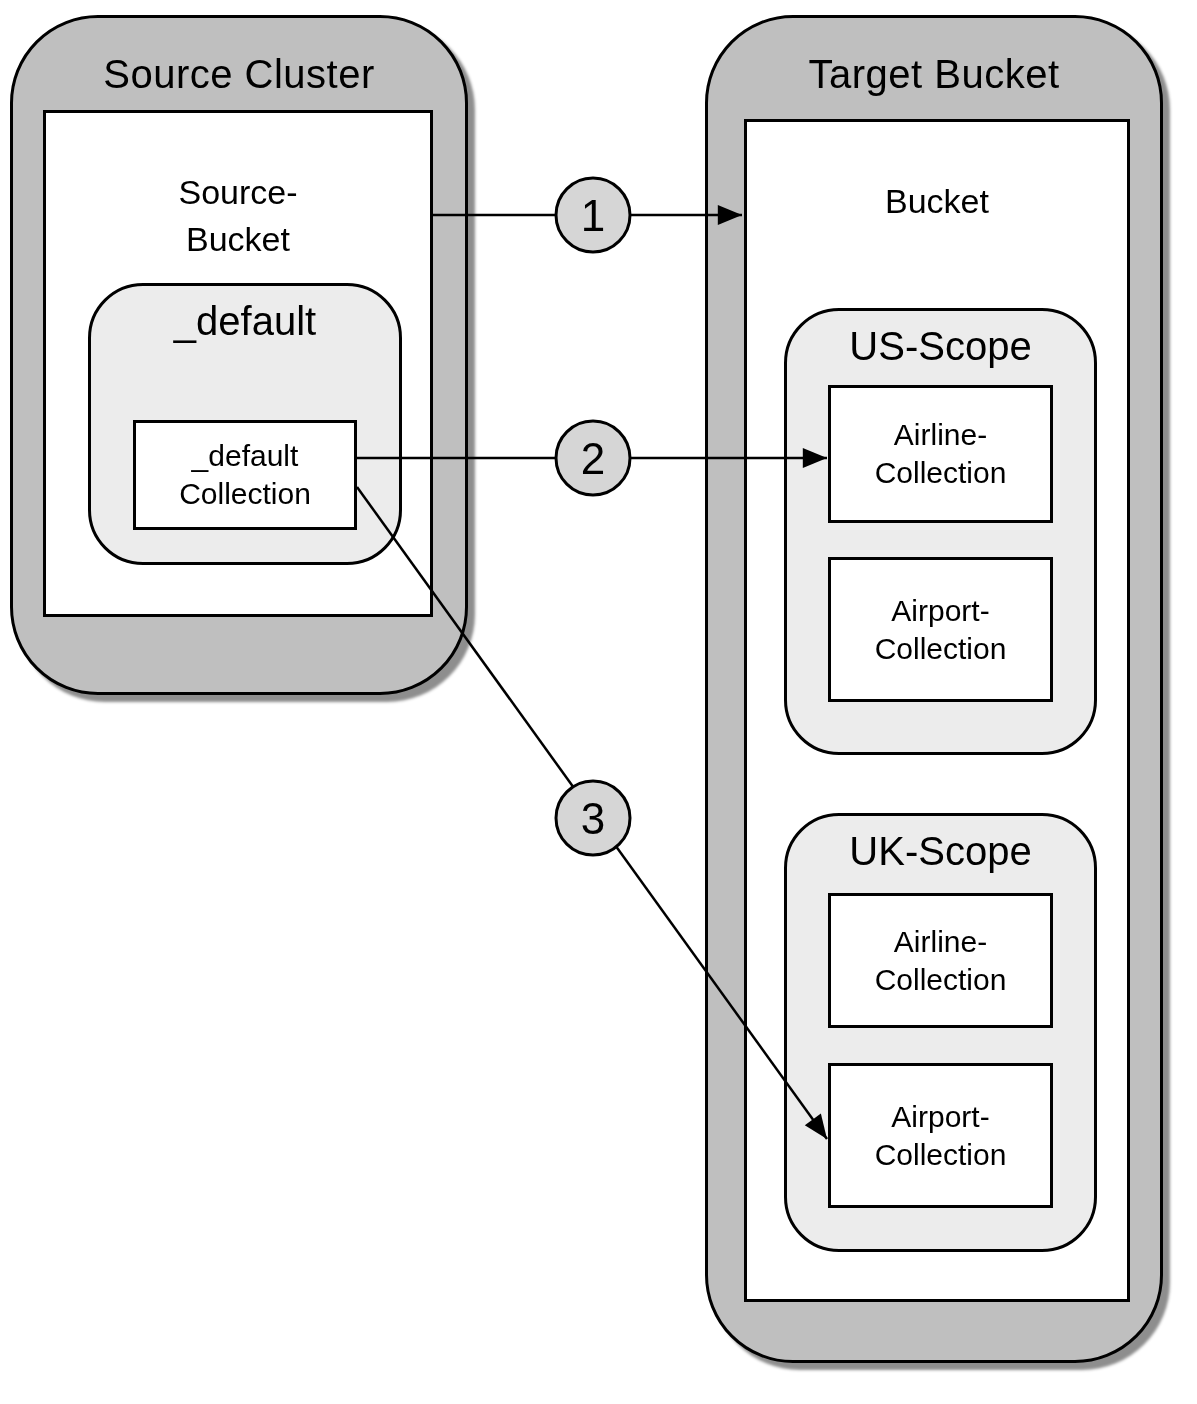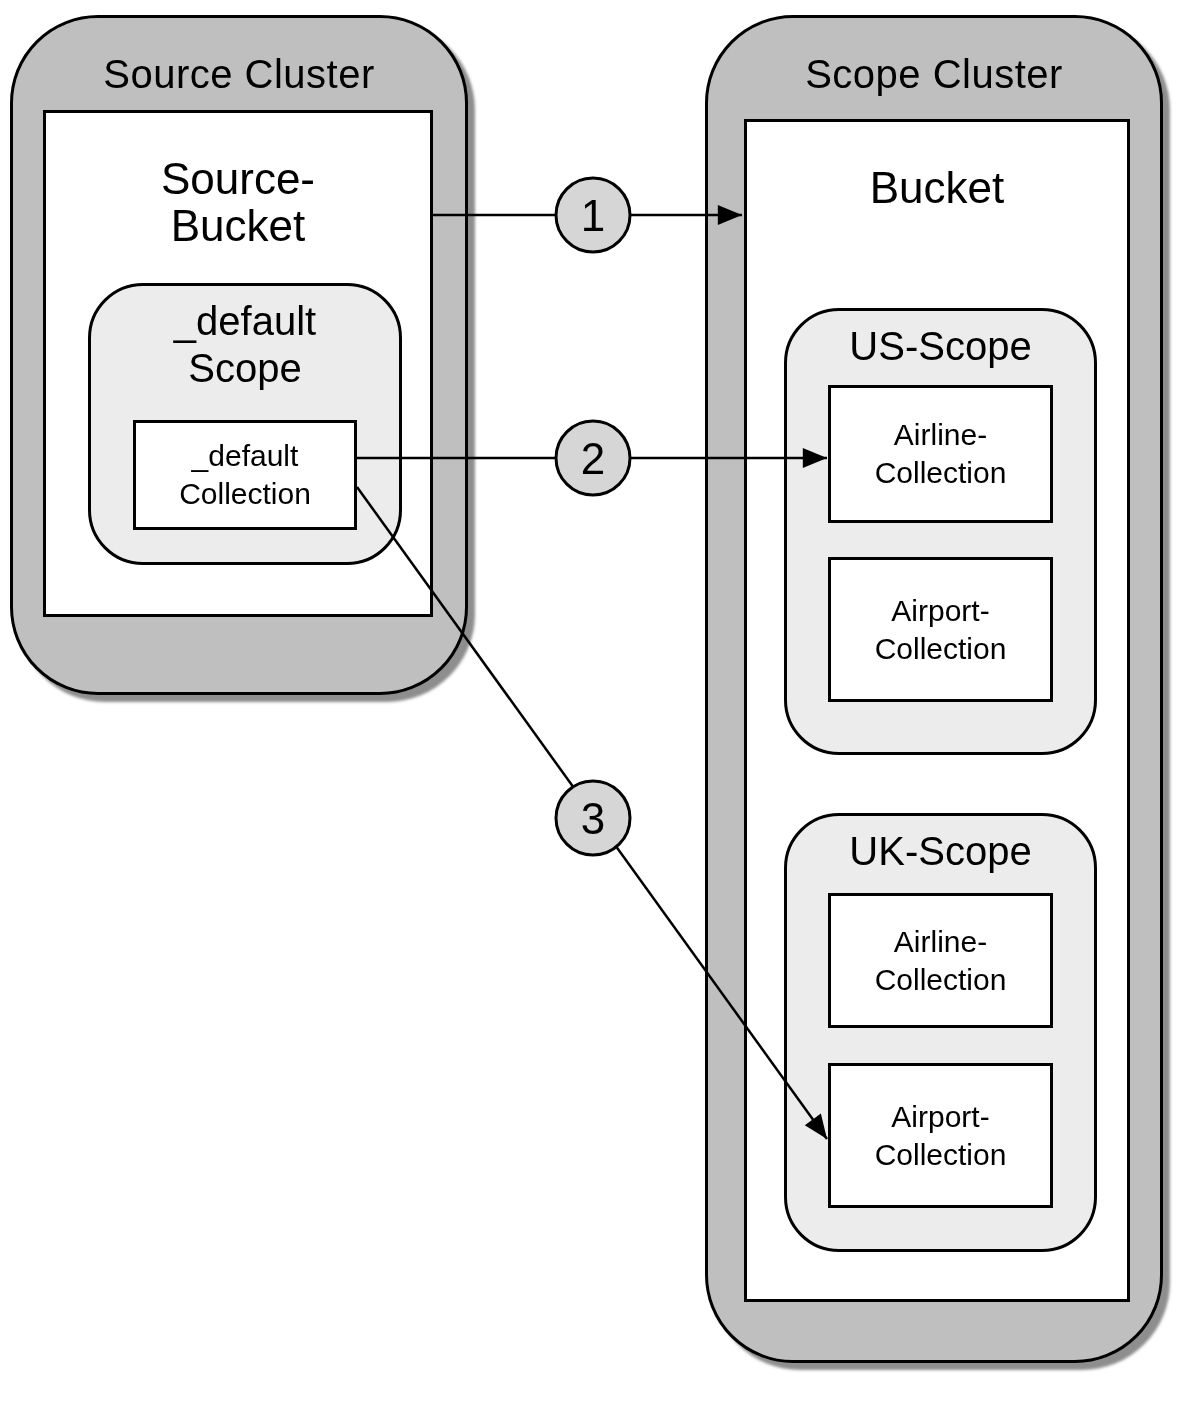--- a/index.html
+++ b/index.html
@@ -28,24 +28,24 @@
     font-size: 40px;
     text-align: center;
     padding-top: 34px;
     letter-spacing: 0.5px;
   }
   .bucket {
     background: var(--collection-fill, #ffffff);
     border: 3px solid var(--line-color, #000000);
   }
   .bucket-label {
-    font-size: 44px;
+    font-size: 34px;
     line-height: 47px;
     text-align: center;
-    padding-top: 42px;
+    padding-top: 56px;
   }
   .scope {
     background: var(--scope-fill, #ececec);
     border: 3px solid var(--line-color, #000000);
     border-radius: 55px;
   }
   .scope-title {
     font-size: 40px;
     line-height: 47px;
     text-align: center;
@@ -98,31 +98,30 @@
   <div class="abs bucket" style="left:43px; top:110px; width:390px; height:507px;">
     <div class="bucket-label">
       <div>Source-</div>
       <div>Bucket</div>
     </div>
   </div>
 
   <div class="abs scope" style="left:88px; top:283px; width:314px; height:282px;">
     <div class="scope-title">
       <div>_default</div>
-      <div>Scope</div>
     </div>
   </div>
 
   <div class="abs collection" style="left:133px; top:420px; width:224px; height:110px;">
     <div>_default</div>
     <div>Collection</div>
   </div>
 
   <div class="abs cluster" style="left:705px; top:15px; width:458px; height:1348px;">
-    <div class="cluster-title">Scope Cluster</div>
+    <div class="cluster-title">Target Bucket</div>
   </div>
 
   <div class="abs bucket" style="left:744px; top:119px; width:386px; height:1183px;">
     <div class="bucket-label">
       <div>Bucket</div>
     </div>
   </div>
 
   <div class="abs scope" style="left:784px; top:308px; width:313px; height:447px;">
     <div class="scope-title">US-Scope</div>

